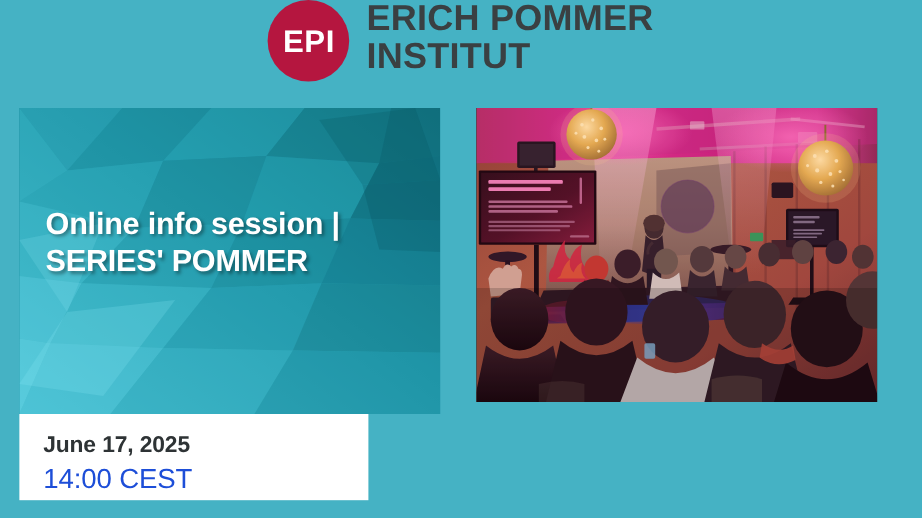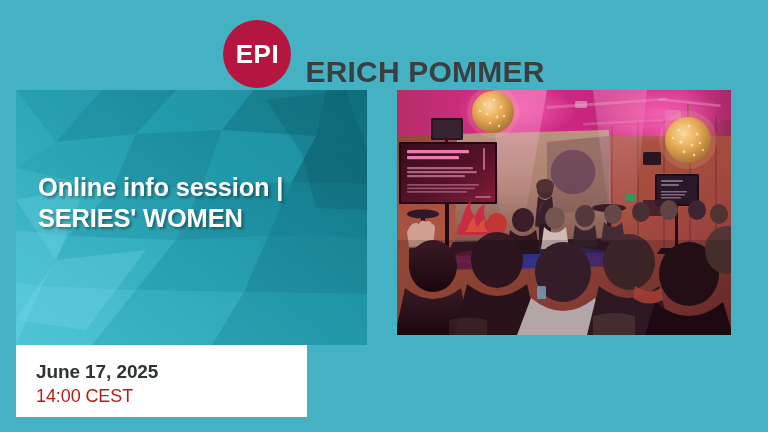--- a/index.html
+++ b/index.html
@@ -6,21 +6,21 @@
   html,body { width:768px; height:432px; overflow:hidden; }
   body {
     background:#45b2c4;
     font-family:"Liberation Sans", sans-serif;
     position:relative;
   }
 
   
   .logo-bar{
     position:absolute; left:0; top:0; width:768px; height:88px;
-    display:flex; align-items:flex-end; justify-content:center;
+    display:flex; align-items:flex-start; justify-content:center;
     gap:14px;
   }
   .logo-circle{
     width:68px; height:68px; border-radius:50%;
     background:#b5163f;
     display:flex; align-items:center; justify-content:center;
     flex:0 0 auto;
   }
   .logo-circle span{
     color:#ffffff; font-size:26px; font-weight:bold;
@@ -54,40 +54,41 @@
   .date-block{
     position:absolute; left:0; top:255px; width:291px; height:72px;
     background:#ffffff;
     padding:15px 0 0 20px;
   }
   .date-main{
     color:#2e3335; font-size:19px; font-weight:bold; line-height:1.25;
     letter-spacing:-.1px;
   }
   .date-sub{
-    color:#b91c1c; font-size:18px; font-weight:normal; line-height:1.3;
+    color:#1d4ed8; font-size:23px; font-weight:normal; line-height:1.3;
     letter-spacing:-.1px; margin-top:1px;
   }
 
   
   .photo{
     position:absolute; left:397px; top:90px; width:334px; height:245px;
     overflow:hidden; background:#2a1410;
   }
   .photo svg{ display:block; }
 </style>
 </head>
 <body>
 
 <div class="logo-bar">
   <div class="logo-circle">
     <span>EPI</span>
   </div>
   <div class="wordmark">
     <div>ERICH POMMER</div>
+    <div>INSTITUT</div>
   </div>
 </div>
 
 <div class="left-card">
 
   <div class="poly-panel">
     <svg width="351" height="255" viewBox="0 0 351 255">
       <defs>
         <linearGradient id="pg" x1="0" y1="1" x2="1" y2="0">
           <stop offset="0" stop-color="#4fc4d6"></stop>
@@ -124,21 +125,21 @@
         <polygon points="0,110 70,96 40,170" fill="#7fe0ee"></polygon>
         <polygon points="40,170 130,160 70,240 0,230" fill="#8ae6f4"></polygon>
         <polygon points="250,10 330,0 351,60 286,64" fill="#05525e"></polygon>
         <polygon points="286,64 351,60 351,120 300,118" fill="#064c58"></polygon>
       </g>
     </svg>
   </div>
 
   <div class="card-title">
     <span>Online info session |</span>
-    <span class="l2">SERIES' WOMEN</span>
+    <span class="l2">SERIES' POMMER</span>
   </div>
 
   <div class="date-block">
     <div class="date-main">June 17, 2025</div>
     <div class="date-sub">14:00 CEST</div>
   </div>
 </div>
 
 <div class="photo">
   <svg width="334" height="245" viewBox="0 0 334 245">

